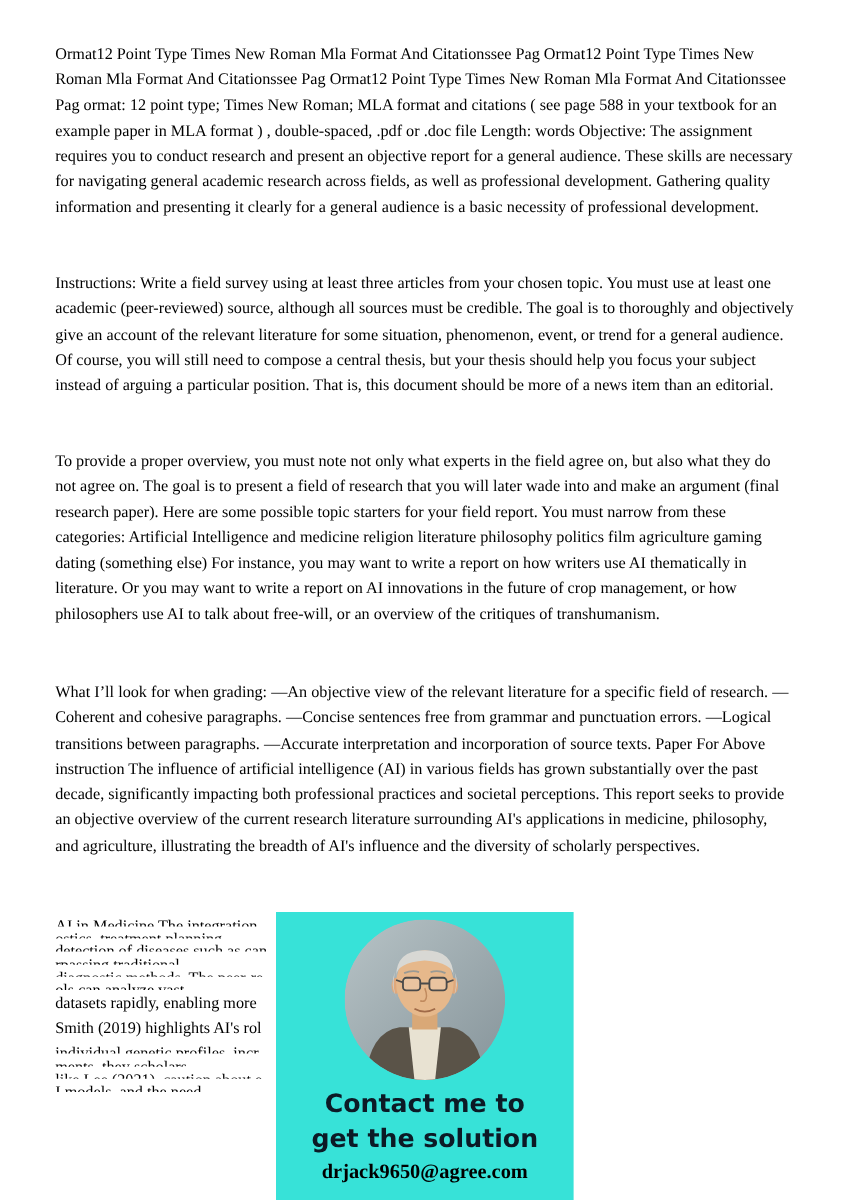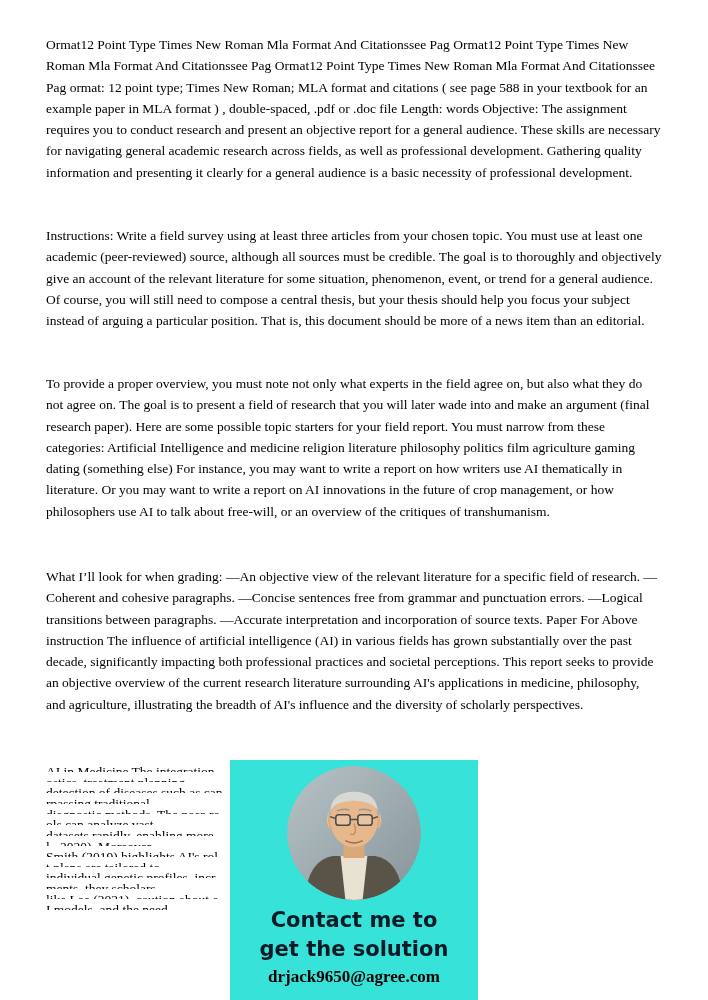--- a/index.html
+++ b/index.html
@@ -78,25 +78,23 @@
   <div class="oline">
     <span class="frag-left">detection of diseases such as can</span>
     <span class="frag-right">rpassing traditional</span>
   </div>
   <div class="oline">
     <span class="frag-left">diagnostic methods. The peer-re</span>
     <span class="frag-right">ols can analyze vast</span>
   </div>
   <div class="oline">
     <span class="frag-left">datasets rapidly, enabling more</span>
-    <span class="frag-right">l., 2020). Moreover,</span>
   </div>
   <div class="oline">
     <span class="frag-left">Smith (2019) highlights AI's rol</span>
-    <span class="frag-right">t plans are tailored to</span>
   </div>
   <div class="oline">
     <span class="frag-left">individual genetic profiles, incr</span>
     <span class="frag-right">ments, they scholars,</span>
   </div>
   <div class="oline">
     <span class="frag-left">like Lee (2021), caution about e</span>
     <span class="frag-right">I models, and the need</span>
   </div>
 </div>

